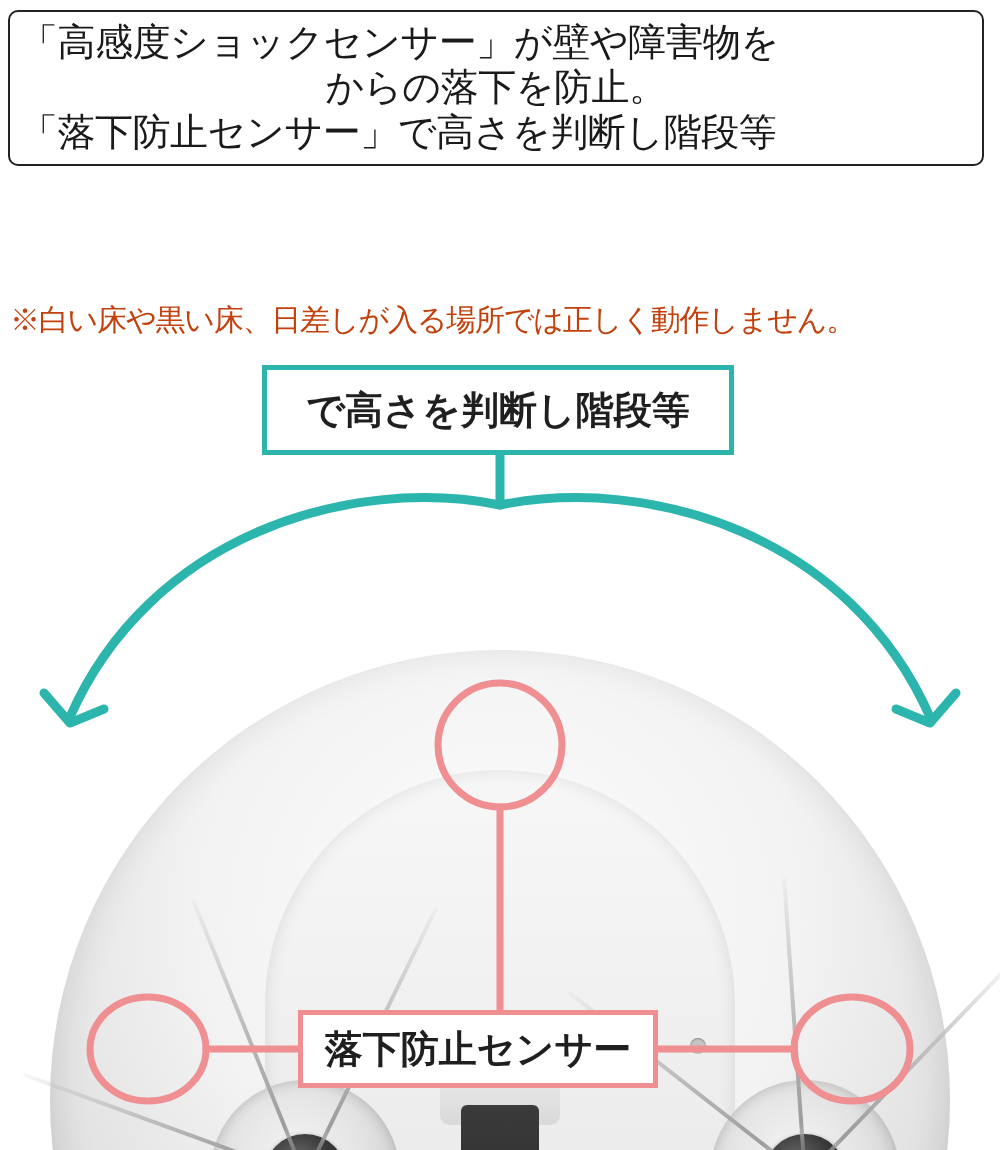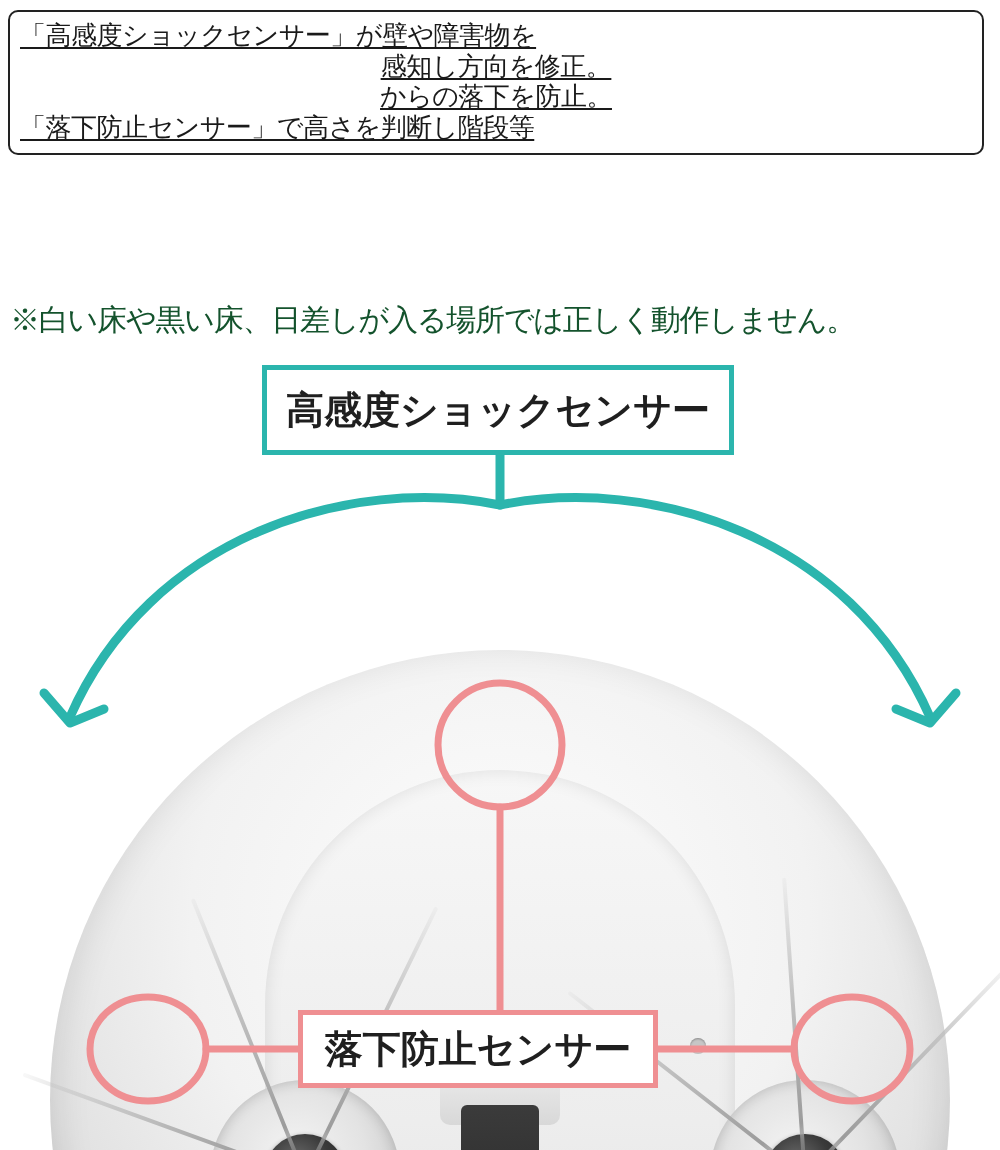--- a/index.html
+++ b/index.html
@@ -22,44 +22,43 @@
     left: 8px;
     top: 10px;
     width: 976px;
     box-sizing: border-box;
     border: 2px solid #222;
     border-radius: 10px;
     padding: 8px 10px 10px 10px;
     background: #fff;
   }
   .callout-line {
-    font-size: 26px;
+    font-size: 38px;
     line-height: 1.18;
     letter-spacing: -0.5px;
-    text-decoration: underline;
     text-underline-offset: 3px;
     text-decoration-thickness: 2px;
     white-space: nowrap;
   }
   .callout-line.center {
     text-align: center;
   }
   .callout-line.left {
     text-align: left;
   }
 
   #note-line {
     position: absolute;
     left: 10px;
     top: 300px;
     width: 990px;
     font-size: 30px;
     letter-spacing: -1.2px;
     white-space: nowrap;
-    color: #14532d;
+    color: #c2410c;
   }
 
   
   #diagram {
     position: absolute;
     left: 0;
     top: 345px;
     width: 1000px;
     height: 805px;
     overflow: hidden;
@@ -224,21 +223,20 @@
     border: 5px solid #ef8f92;
     font-size: 38px;
     color: #1f1f1f;
   }
 </style>
 </head>
 <body>
 
 <div id="callout-box">
   <div class="callout-line left">「高感度ショックセンサー」が壁や障害物を</div>
-  <div class="callout-line center">感知し方向を修正。</div>
   <div class="callout-line center">からの落下を防止。</div>
   <div class="callout-line left">「落下防止センサー」で高さを判断し階段等</div>
 </div>
 
 <div id="note-line">※白い床や黒い床、日差しが入る場所では正しく動作しません。</div>
 
 <div id="diagram">
 
   <div id="robot-wrap">
     <div id="robot-body">
@@ -292,15 +290,15 @@
     <ellipse cx="148" cy="704" rx="58" ry="52" fill="none" stroke="#ef8f92" stroke-width="7"></ellipse>
     <ellipse cx="852" cy="704" rx="58" ry="52" fill="none" stroke="#ef8f92" stroke-width="7"></ellipse>
 
     <g stroke="#ef8f92" stroke-width="7" fill="none" stroke-linecap="round">
       <path d="M500 462 L500 704"></path>
       <path d="M206 704 L500 704"></path>
       <path d="M794 704 L500 704"></path>
     </g>
   </svg>
 
-  <div class="label-box" id="shock-label">高感度ショックセンサー</div>
+  <div class="label-box" id="shock-label">で高さを判断し階段等</div>
   <div class="label-box" id="cliff-label">落下防止センサー</div>
 </div>
 
 </body></html>

